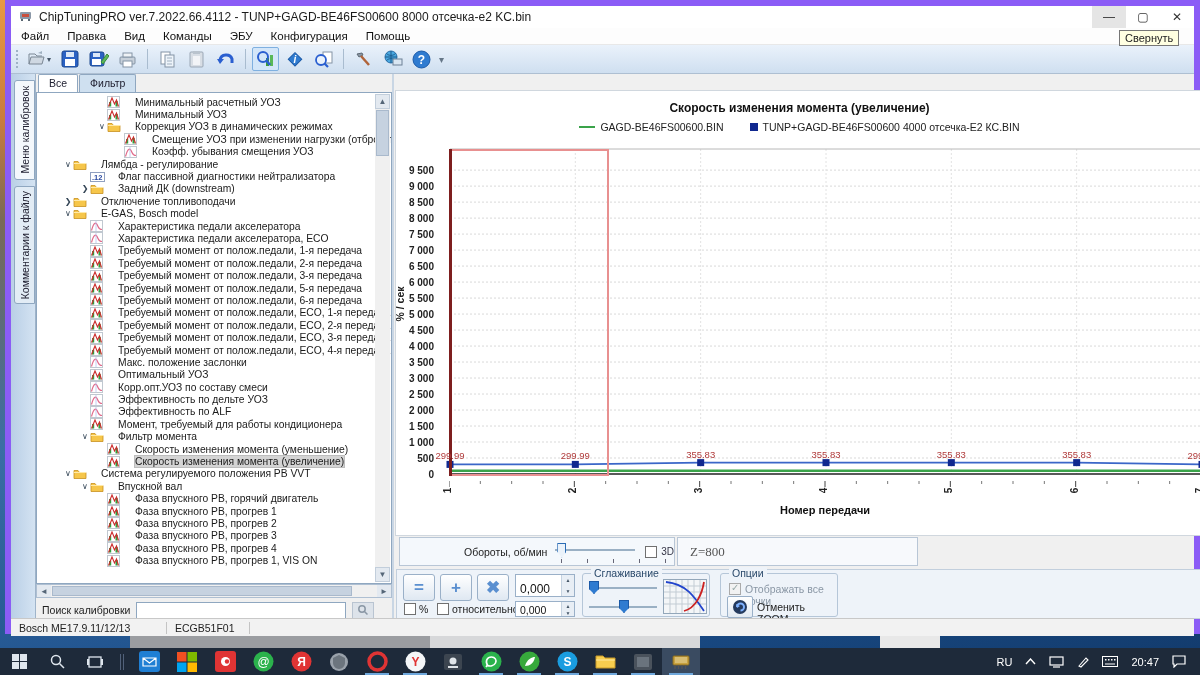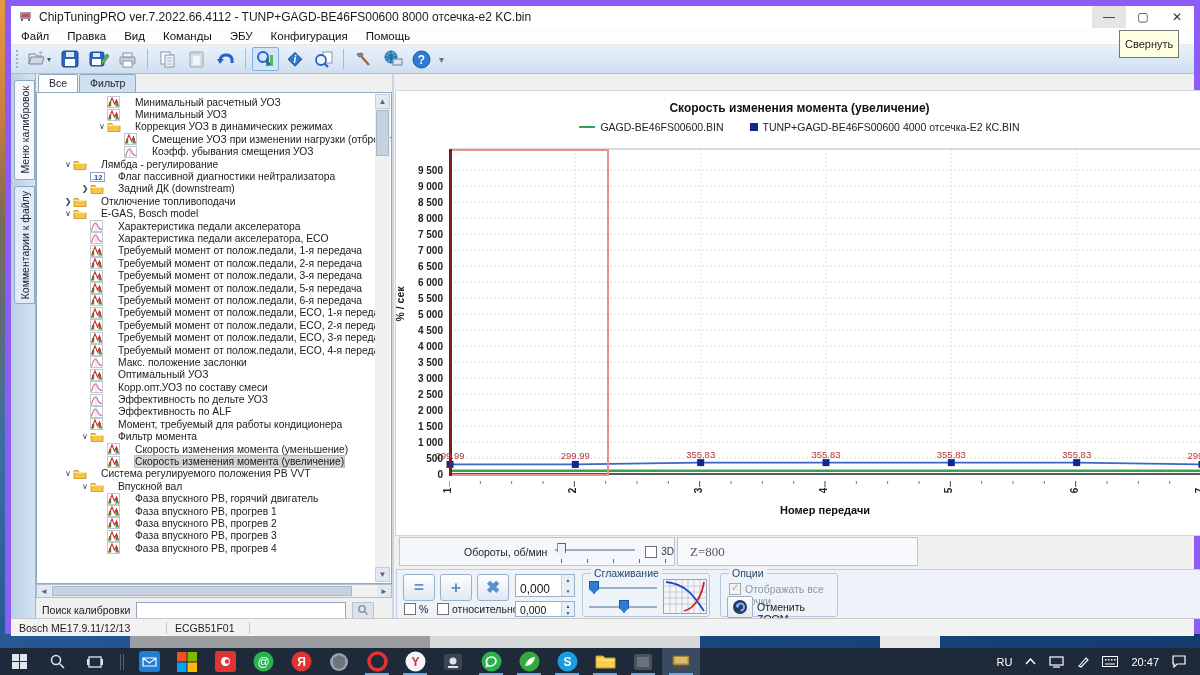--- a/index.html
+++ b/index.html
@@ -14,21 +14,21 @@
   .window { position:absolute; left:5px; top:0; width:1195px; height:634px;
     background:#f0f0f0; border:6px solid #8b5cf6; }
   .titlebar { position:absolute; left:0; top:0; width:100%; height:22px; background:#ffffff;
     display:flex; align-items:center; padding-left:7px; }
   .title-text { font-size:12px; color:#1b1b1b; margin-left:6px; white-space:nowrap; }
   .win-btns { position:absolute; right:0; top:0; height:22px; display:flex; }
   .win-btn { width:34px; height:22px; display:flex; align-items:center; justify-content:center;
     font-size:12px; color:#333; }
   .win-btn.hl { background:#e5e5e5; }
   .tooltip { position:absolute; left:1108px; top:24px; background:#ffffe1; border:1px solid #767676;
-    font-size:11px; color:#222; padding:7px 5px; z-index:40; }
+    font-size:11px; color:#222; padding:1px 5px; z-index:40; }
 
   .menubar { position:absolute; left:0; top:22px; width:100%; height:17px; background:#fdfdfd;
     display:flex; align-items:center; gap:18px; padding-left:10px; border-bottom:1px solid #e8e8e8;}
   .menu-item { font-size:11.5px; color:#111; }
 
   .toolbar { position:absolute; left:0; top:39px; width:100%; height:29px;
     background:linear-gradient(#eaf2fb,#cfdff0); border-bottom:1px solid #aebfd2;
     display:flex; align-items:center; padding-left:4px; }
   .grip { width:5px; height:20px; margin-right:6px;
     background-image:radial-gradient(#9fb2c6 1px, transparent 1px); background-size:4px 4px; }
@@ -89,21 +89,21 @@
   .leg-line { width:16px; height:2px; }
   .leg-sq { width:8px; height:8px; }
 
   .plot { position:absolute; left:438px; top:143px; width:752px; height:325px; background:#fff;
     border-left:1px solid #333; }
   .plot svg { position:absolute; left:0; top:0; overflow:visible; }
   .zoomrect { position:absolute; left:0; top:0; height:327px; border:2px solid #e89090; }
   .zoomleft { position:absolute; left:-1px; top:0; width:3px; height:327px; background:#7d1e1e; }
   .pt-label { position:absolute; font-size:9.5px; color:#b03a3a; transform:translateX(-50%); }
   .yticks { position:absolute; left:385px; top:143px; width:50px; height:330px; }
-  .ytick { position:absolute; right:3px; width:28px; text-align:right; font-size:10px; font-weight:bold; color:#222; }
+  .ytick { position:absolute; right:12px; width:28px; text-align:right; font-size:10px; font-weight:bold; color:#222; }
   .ylabel { position:absolute; left:371px; top:292px; font-size:10.5px; font-weight:bold; color:#222;
     transform:rotate(-90deg); white-space:nowrap; }
   .xtickmarks { position:absolute; left:438px; top:468px; width:752px; height:7px; }
   .xticks { position:absolute; left:438px; top:477px; width:752px; height:16px; }
   .xtick { position:absolute; font-size:10px; font-weight:bold; color:#222; transform:rotate(-90deg); }
   .xlabel { position:absolute; left:438px; top:498px; width:752px; text-align:center; font-size:11px;
     font-weight:bold; color:#111; }
 
   
   .strip1-a { position:absolute; left:388px; top:531px; width:276px; height:29px; background:#f4f8fc;
@@ -730,20 +730,32 @@
             <span class="exp"></span>
             <span class="ticon">
               <svg width="13" height="12">
                 <rect x="0.5" y="0.5" width="12" height="11" fill="#fff" stroke="#c0c8d0"></rect>
                 <rect x="2" y="6" width="2.2" height="4.5" fill="#2f9e3f"></rect>
                 <rect x="8.5" y="5" width="2.2" height="5.5" fill="#2f9e3f"></rect>
                 <path d="M1.5 10.5 L5 2 L7.5 8 L9.5 4 L11.5 10.5" stroke="#cc2b2b" stroke-width="1.1" fill="none"></path>
               </svg>
             </span>
             <span class="lbl">Фаза впускного РВ, прогрев 4</span>
+          </div>
+          <div class="trow" style="padding-left: 58px;">
+            <span class="exp"></span>
+            <span class="ticon">
+              <svg width="13" height="12">
+                <rect x="0.5" y="0.5" width="12" height="11" fill="#fff" stroke="#c0c8d0"></rect>
+                <rect x="2" y="6" width="2.2" height="4.5" fill="#2f9e3f"></rect>
+                <rect x="8.5" y="5" width="2.2" height="5.5" fill="#2f9e3f"></rect>
+                <path d="M1.5 10.5 L5 2 L7.5 8 L9.5 4 L11.5 10.5" stroke="#cc2b2b" stroke-width="1.1" fill="none"></path>
+              </svg>
+            </span>
+            <span class="lbl">Фаза впускного РВ, прогрев 1, VIS ON</span>
           </div>
         </div>
       <div class="vscroll">
         <div class="arr" style="top:0;">▲</div>
         <div class="thumb" style="top:16px; height:46px;"></div>
         <div class="arr" style="bottom:0;">▼</div>
       </div>
     </div>
     <div class="hscroll">
       <div class="arr" style="left:0;">◄</div>

